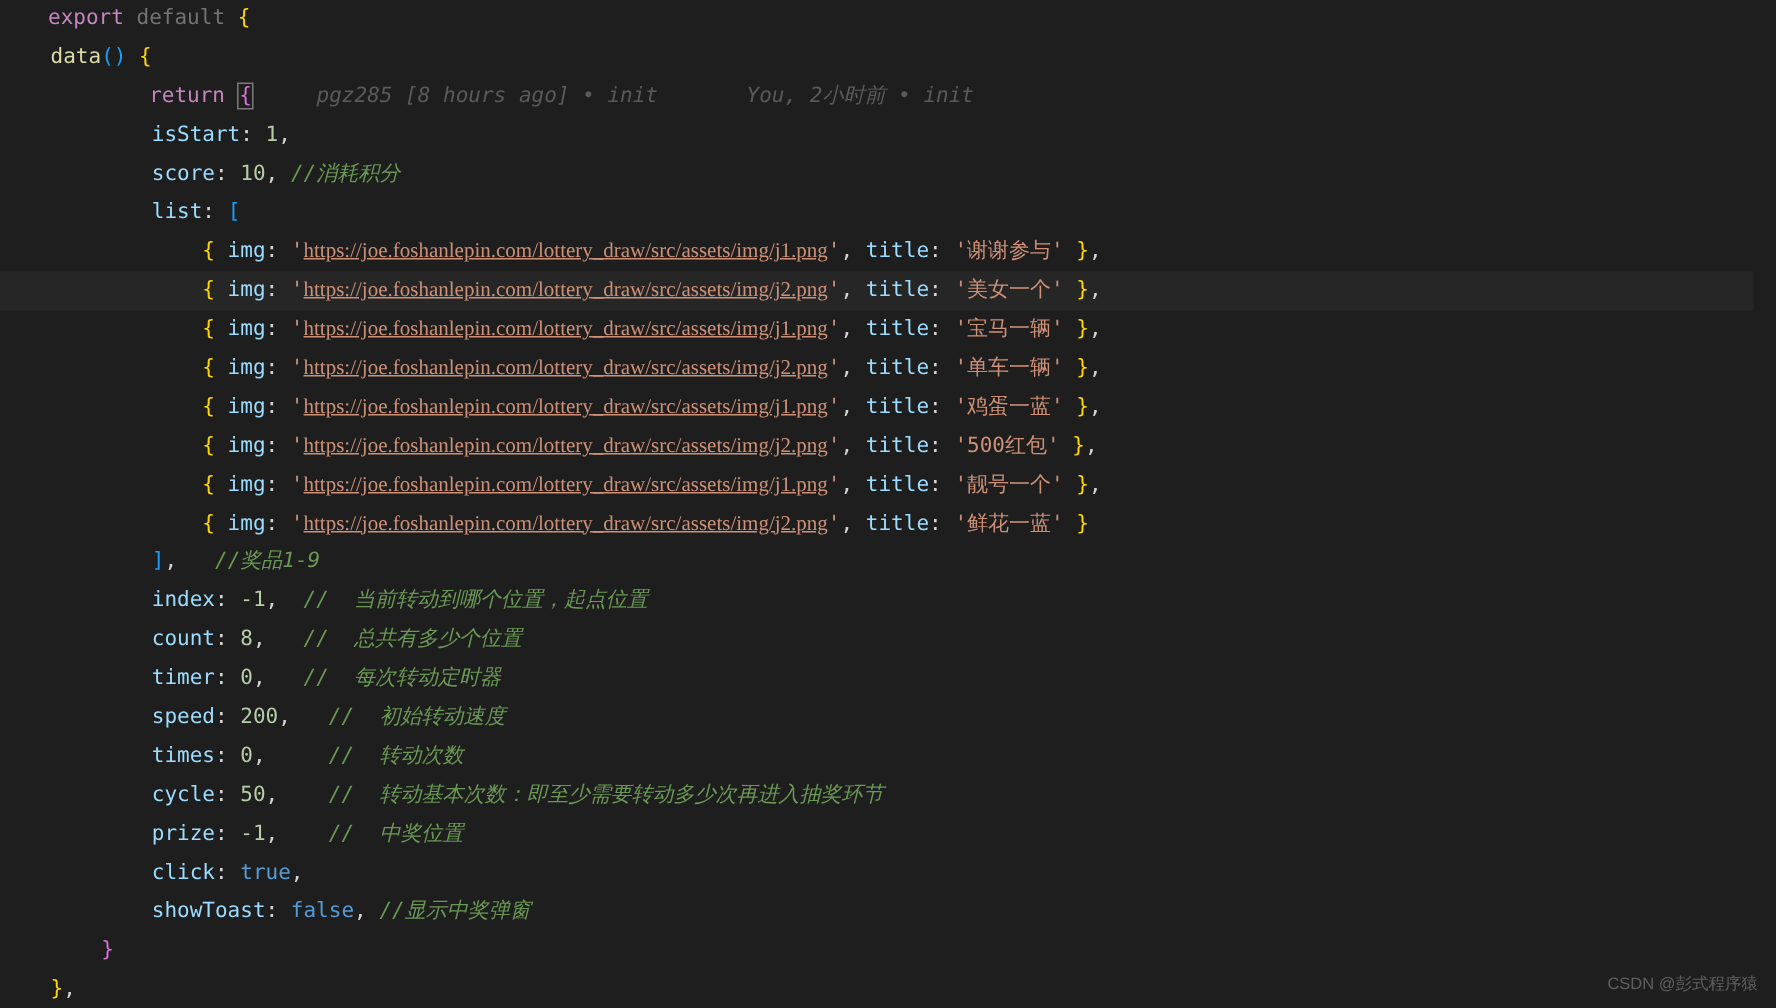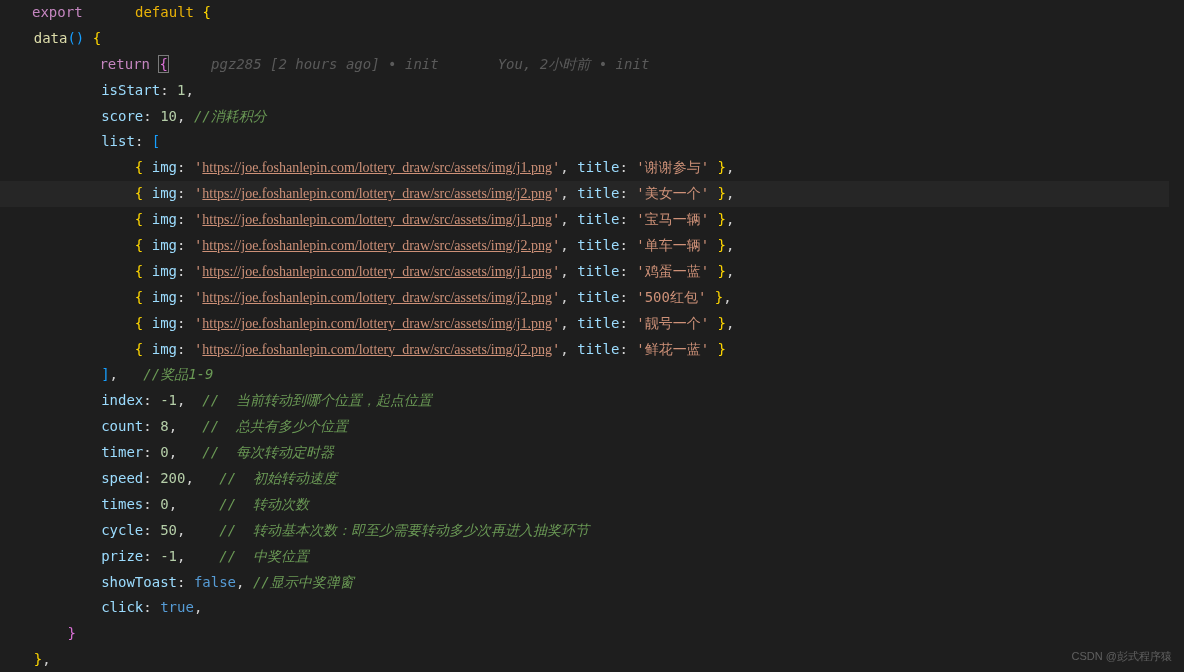--- a/index.html
+++ b/index.html
@@ -10,21 +10,21 @@
   line-height: 1.85;
   color: #d4d4d4;
   overflow: hidden;
   width: 1184px;
   height: 672px;
 }
 .editor { padding: 0 15px 0 0; }
 .line { white-space: pre; }
 .line.highlight { background: rgba(255,255,255,0.04); }
 .k-export { color: #c586c0; padding-left: 32px; }
-.k-default { color: #eab308; margin-left: 44px; }
+.k-default { color: #737373; }
 .brace { color: #ffd700; }
 .bracket { color: #da70d6; }
 .paren { color: #179fff; }
 .prop { color: #9cdcfe; }
 .method { color: #dcdcaa; }
 .colon { color: #d4d4d4; }
 .comma { color: #d4d4d4; }
 .number { color: #b5cea8; }
 .string { color: #ce9178; }
 .url { color: #ce9178; text-decoration: underline; font-family: Liberation Serif, serif; }
@@ -41,21 +41,21 @@
   font-size: 11px;
   font-family: sans-serif;
 }
 </style>
 </head>
 <body>
 
 <div class="editor">
 <div class="line"><span class="k-export">export</span> <span class="k-default">default</span> <span class="brace">{</span></div>
 <div class="line">    <span class="method">data</span><span class="paren">()</span> <span class="brace">{</span></div>
-<div class="line">        <span class="k-export">return</span> <span class="bracket cursor-box">{</span>     <span class="blame"><span>pgz285</span> <span>[2 hours ago]</span> <span class="dot">•</span> <span>init</span></span>       <span class="blame"><span>You,</span> <span>2小时前</span> <span class="dot">•</span> <span>init</span></span></div>
+<div class="line">        <span class="k-export">return</span> <span class="bracket cursor-box">{</span>     <span class="blame"><span>pgz285</span> <span>[8 hours ago]</span> <span class="dot">•</span> <span>init</span></span>       <span class="blame"><span>You,</span> <span>2小时前</span> <span class="dot">•</span> <span>init</span></span></div>
 <div class="line">            <span class="prop">isStart</span><span class="colon">:</span> <span class="number">1</span><span class="comma">,</span></div>
 <div class="line">            <span class="prop">score</span><span class="colon">:</span> <span class="number">10</span><span class="comma">,</span> <span class="comment">//消耗积分</span></div>
 <div class="line">            <span class="prop">list</span><span class="colon">:</span> <span class="paren">[</span></div>
 <div id="list-items">
       <div class="line">                <span class="brace">{</span> <span class="prop">img</span><span class="colon">:</span> <span class="string">'</span><span class="url">https://joe.foshanlepin.com/lottery_draw/src/assets/img/j1.png</span><span class="string">'</span><span class="comma">,</span> <span class="prop">title</span><span class="colon">:</span> <span class="string">'谢谢参与'</span> <span class="brace">}</span><span class="comma">,</span></div>
       <div class="line highlight">                <span class="brace">{</span> <span class="prop">img</span><span class="colon">:</span> <span class="string">'</span><span class="url">https://joe.foshanlepin.com/lottery_draw/src/assets/img/j2.png</span><span class="string">'</span><span class="comma">,</span> <span class="prop">title</span><span class="colon">:</span> <span class="string">'美女一个'</span> <span class="brace">}</span><span class="comma">,</span></div>
       <div class="line">                <span class="brace">{</span> <span class="prop">img</span><span class="colon">:</span> <span class="string">'</span><span class="url">https://joe.foshanlepin.com/lottery_draw/src/assets/img/j1.png</span><span class="string">'</span><span class="comma">,</span> <span class="prop">title</span><span class="colon">:</span> <span class="string">'宝马一辆'</span> <span class="brace">}</span><span class="comma">,</span></div>
       <div class="line">                <span class="brace">{</span> <span class="prop">img</span><span class="colon">:</span> <span class="string">'</span><span class="url">https://joe.foshanlepin.com/lottery_draw/src/assets/img/j2.png</span><span class="string">'</span><span class="comma">,</span> <span class="prop">title</span><span class="colon">:</span> <span class="string">'单车一辆'</span> <span class="brace">}</span><span class="comma">,</span></div>
       <div class="line">                <span class="brace">{</span> <span class="prop">img</span><span class="colon">:</span> <span class="string">'</span><span class="url">https://joe.foshanlepin.com/lottery_draw/src/assets/img/j1.png</span><span class="string">'</span><span class="comma">,</span> <span class="prop">title</span><span class="colon">:</span> <span class="string">'鸡蛋一蓝'</span> <span class="brace">}</span><span class="comma">,</span></div>
       <div class="line">                <span class="brace">{</span> <span class="prop">img</span><span class="colon">:</span> <span class="string">'</span><span class="url">https://joe.foshanlepin.com/lottery_draw/src/assets/img/j2.png</span><span class="string">'</span><span class="comma">,</span> <span class="prop">title</span><span class="colon">:</span> <span class="string">'500红包'</span> <span class="brace">}</span><span class="comma">,</span></div>
@@ -63,19 +63,19 @@
       <div class="line">                <span class="brace">{</span> <span class="prop">img</span><span class="colon">:</span> <span class="string">'</span><span class="url">https://joe.foshanlepin.com/lottery_draw/src/assets/img/j2.png</span><span class="string">'</span><span class="comma">,</span> <span class="prop">title</span><span class="colon">:</span> <span class="string">'鲜花一蓝'</span> <span class="brace">}</span></div>
     </div>
 <div class="line">            <span class="paren">]</span><span class="comma">,</span>   <span class="comment">//奖品1-9</span></div>
 <div class="line">            <span class="prop">index</span><span class="colon">:</span> <span class="number">-1</span><span class="comma">,</span>  <span class="comment">//  当前转动到哪个位置，起点位置</span></div>
 <div class="line">            <span class="prop">count</span><span class="colon">:</span> <span class="number">8</span><span class="comma">,</span>   <span class="comment">//  总共有多少个位置</span></div>
 <div class="line">            <span class="prop">timer</span><span class="colon">:</span> <span class="number">0</span><span class="comma">,</span>   <span class="comment">//  每次转动定时器</span></div>
 <div class="line">            <span class="prop">speed</span><span class="colon">:</span> <span class="number">200</span><span class="comma">,</span>   <span class="comment">//  初始转动速度</span></div>
 <div class="line">            <span class="prop">times</span><span class="colon">:</span> <span class="number">0</span><span class="comma">,</span>     <span class="comment">//  转动次数</span></div>
 <div class="line">            <span class="prop">cycle</span><span class="colon">:</span> <span class="number">50</span><span class="comma">,</span>    <span class="comment">//  转动基本次数：即至少需要转动多少次再进入抽奖环节</span></div>
 <div class="line">            <span class="prop">prize</span><span class="colon">:</span> <span class="number">-1</span><span class="comma">,</span>    <span class="comment">//  中奖位置</span></div>
+<div class="line">            <span class="prop">click</span><span class="colon">:</span> <span class="bool">true</span><span class="comma">,</span></div>
 <div class="line">            <span class="prop">showToast</span><span class="colon">:</span> <span class="bool">false</span><span class="comma">,</span> <span class="comment">//显示中奖弹窗</span></div>
-<div class="line">            <span class="prop">click</span><span class="colon">:</span> <span class="bool">true</span><span class="comma">,</span></div>
 <div class="line">        <span class="bracket">}</span></div>
 <div class="line">    <span class="brace">}</span><span class="comma">,</span></div>
 </div>
 
 <div class="watermark">CSDN @彭式程序猿</div>
 
 </body></html>

